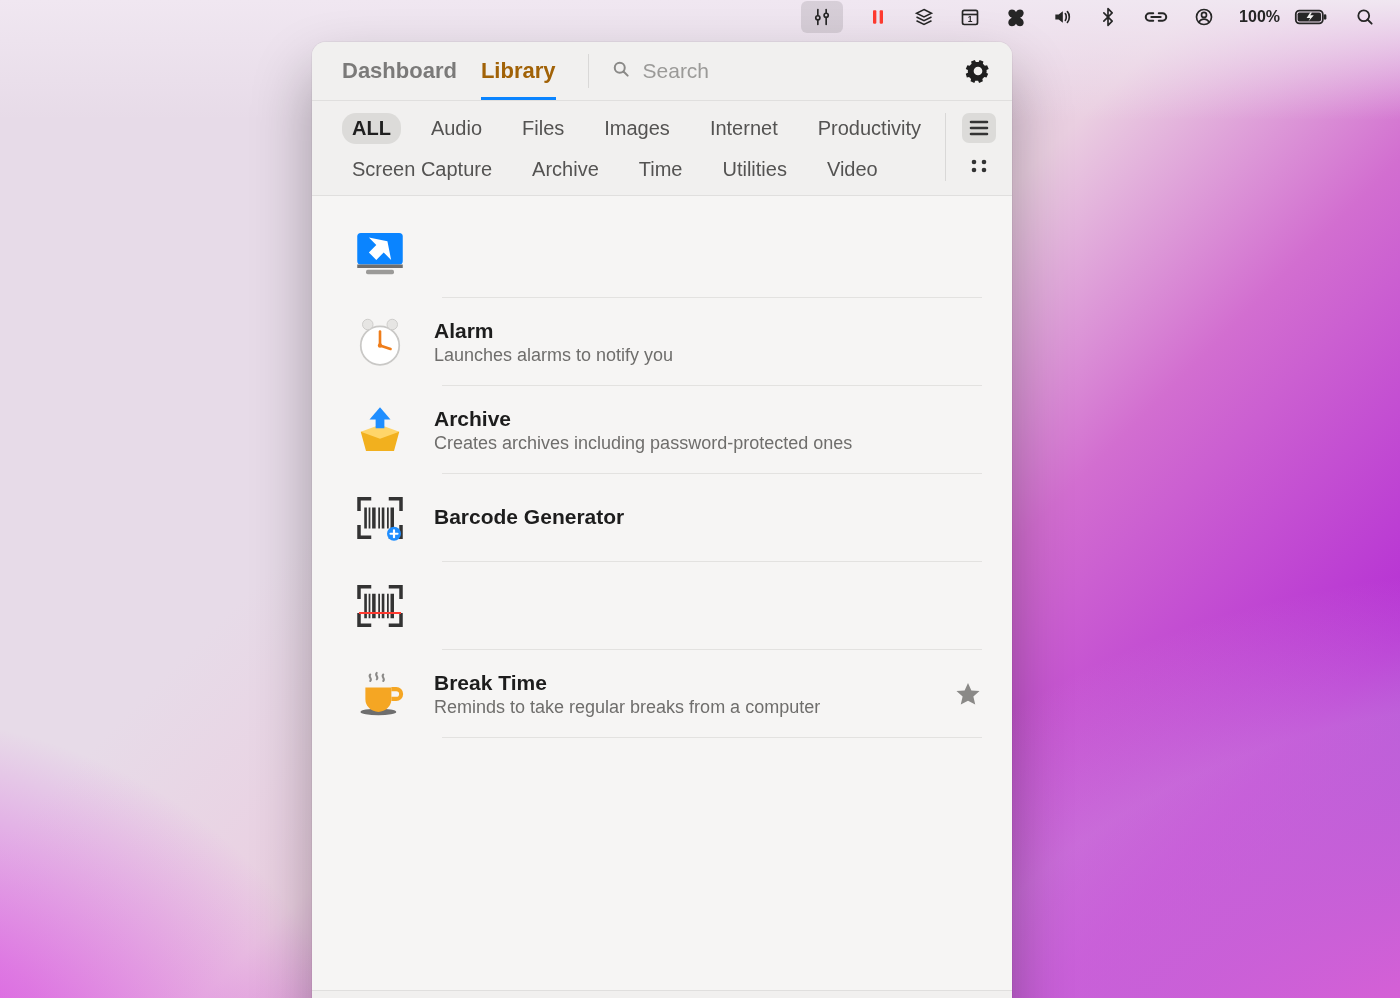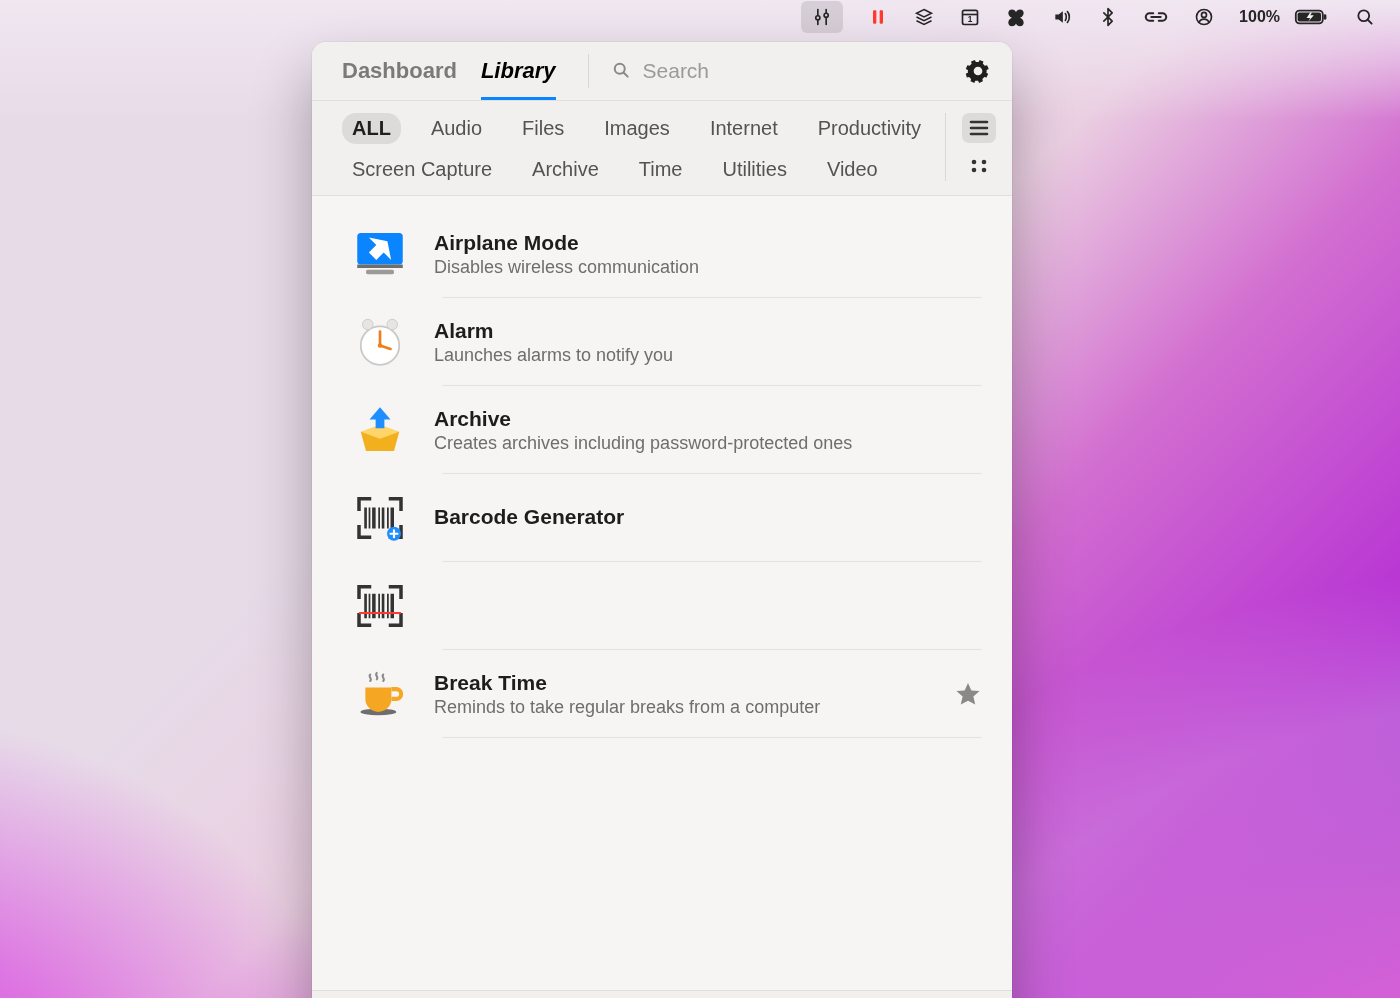--- a/index.html
+++ b/index.html
@@ -109,33 +109,32 @@
     display: flex;
     align-items: center;
     font-size: 22px;
     color: #7b7a79;
     font-weight: 600;
     cursor: pointer;
     border-bottom: 3px solid transparent;
     padding-top: 3px;
   }
   .tab.active {
-    color: #000000;
+    color: #a16207;
     border-bottom-color: #0a84ff;
-    font-style: italic;
   }
   .toolbar .vdiv {
     width: 1px;
     height: 34px;
     background: #d9d8d7;
     margin: 0 14px 0 24px;
   }
   .search-wrap {
     display: flex;
-    align-items: flex-end;
+    align-items: center;
     gap: 10px;
     flex: 1;
     color: #8a8987;
   }
   .search-wrap input {
     border: none;
     background: transparent;
     outline: none;
     font-size: 21px;
     color: #333;
@@ -401,24 +400,20 @@
     <div class="list">
 
       <div class="row">
         <div class="iconcell">
           <svg class="ic-airplane" viewBox="0 0 64 64">
             <rect x="6" y="8" width="52" height="36" rx="4" fill="#0a84ff"></rect>
             <rect x="6" y="44" width="52" height="4" fill="#6e6e6e"></rect>
             <rect x="16" y="50" width="32" height="5" rx="2" fill="#9b9a98"></rect>
             <path d="M32 14 L50 26 L38 26 L38 38 L26 38 L26 26 L14 26 Z" transform="rotate(45 32 26)" fill="#ffffff"></path>
           </svg>
-        </div>
-        <div class="textcell">
-          <div class="title">Airplane Mode</div>
-          <div class="desc">Disables wireless communication</div>
         </div>
         <div class="sep"></div>
       </div>
 
       <div class="row">
         <div class="iconcell">
           <svg class="ic-clock" viewBox="0 0 64 64">
             <circle cx="32" cy="36" r="22" fill="#ffffff" stroke="#c9c8c6" stroke-width="2"></circle>
             <circle cx="18" cy="12" r="6" fill="#e6e5e3" stroke="#c9c8c6"></circle>
             <circle cx="46" cy="12" r="6" fill="#e6e5e3" stroke="#c9c8c6"></circle>

